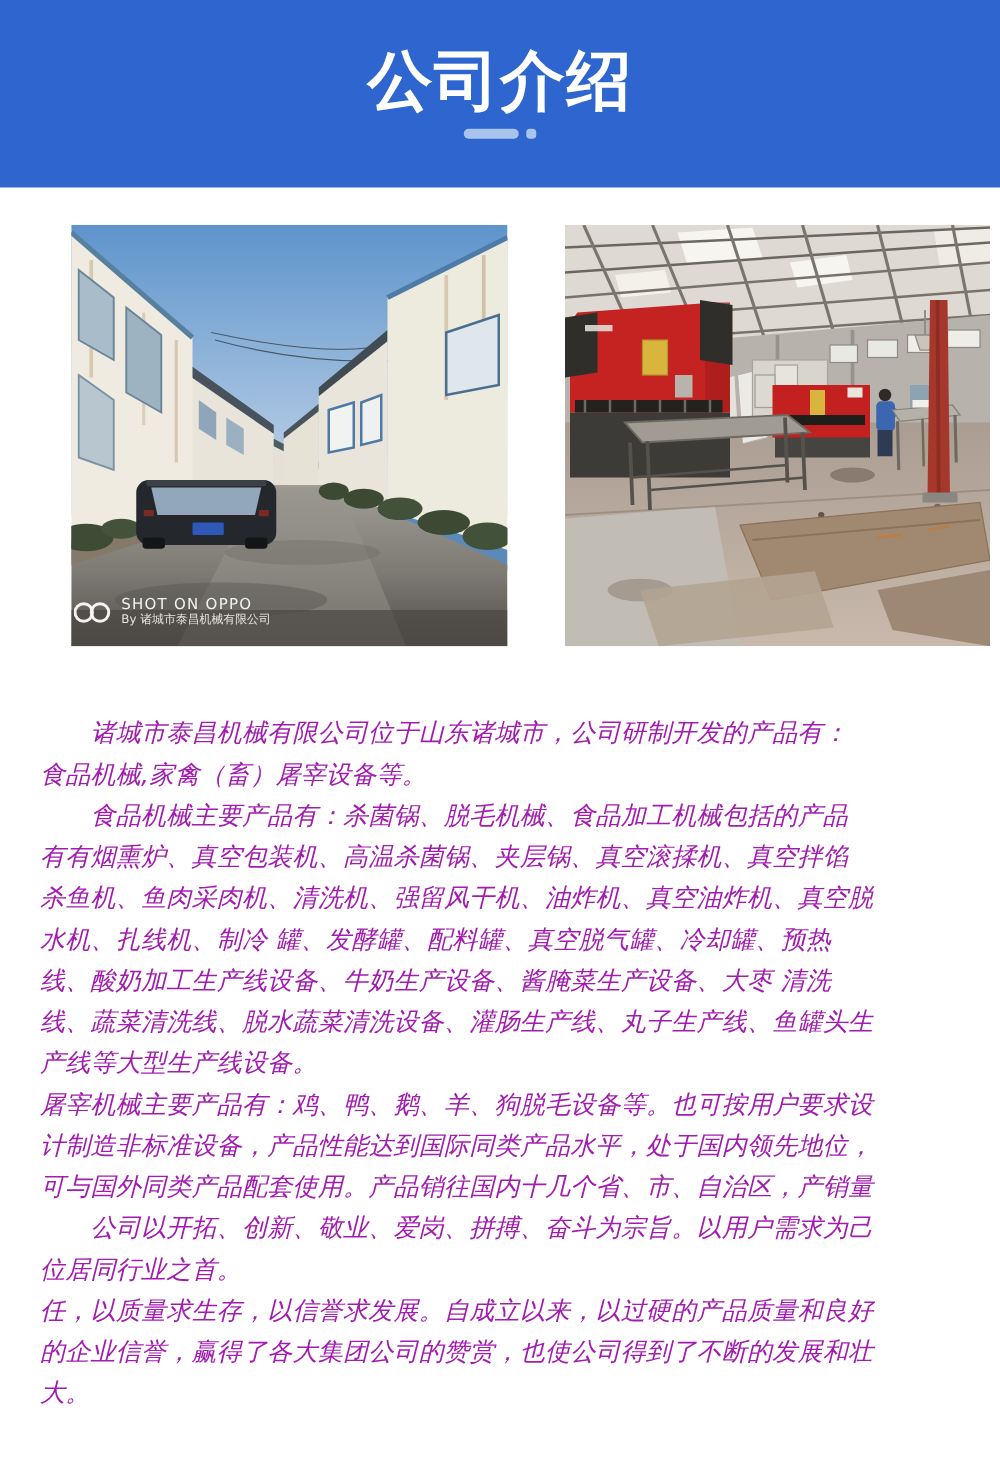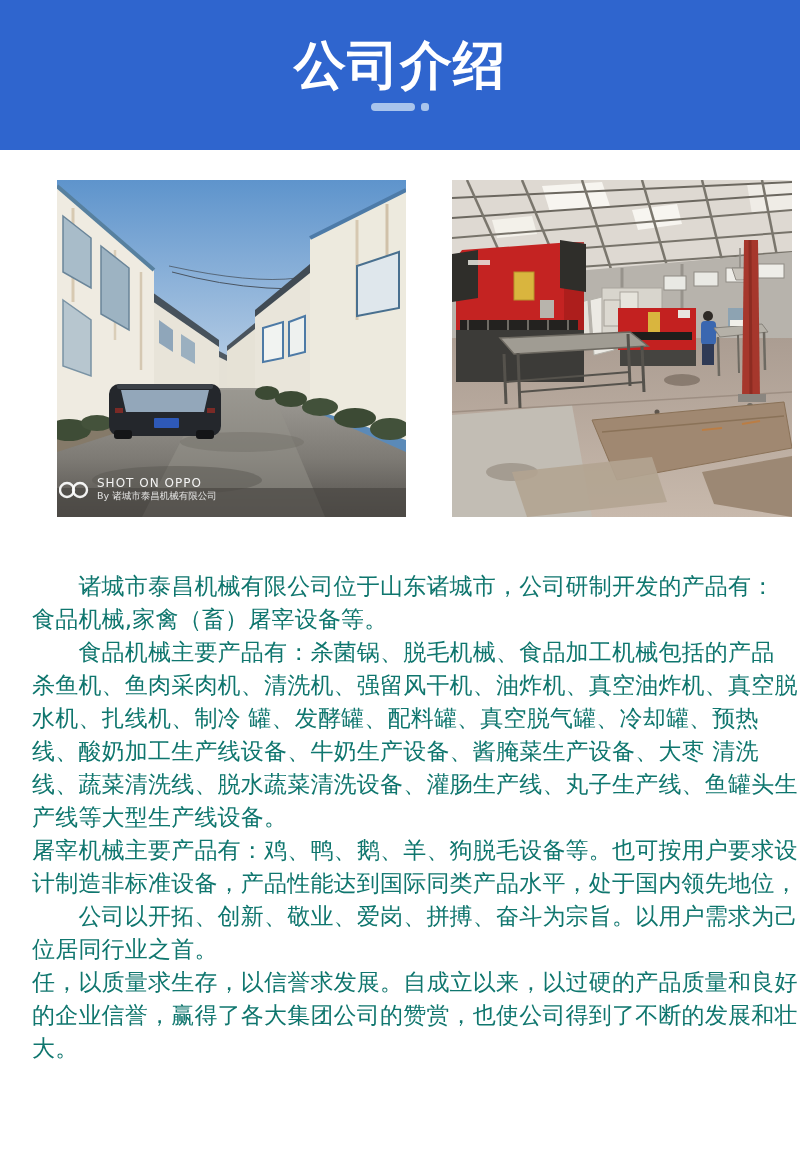--- a/index.html
+++ b/index.html
@@ -28,22 +28,22 @@
     display:flex; align-items:center; gap:8px;
     color:rgba(255,255,255,.92); line-height:1.15; font-family:"DejaVu Sans","Liberation Sans",sans-serif;
   }
   .wm-lines { display:flex; flex-direction:column; }
   .wm-l1 { font-size:12px; letter-spacing:1px; }
   .wm-l2 { font-size:9.5px; opacity:.9; }
 
   
   .intro { margin:42px 30px 0 32px; }
   .intro .text-line {
-    font-size:23px; line-height:33px; color:#0f766e;
-    white-space:pre; letter-spacing:0.2px;
+    font-size:20px; line-height:33px; color:#a21caf;
+    white-space:pre; letter-spacing:0.2px;font-style:italic;
   }
 </style>
 </head>
 <body>
 
 <div class="page">
 
   <header class="banner">
     <h1>公司介绍</h1>
     <div class="title-underline">
@@ -255,26 +255,28 @@
         <path d="M250,250 L270,248" stroke="#c27b3a" stroke-width="2" opacity=".8"></path>
         <path d="M290,244 L308,241" stroke="#c27b3a" stroke-width="2" opacity=".8"></path>
       </svg>
     </figure>
   </section>
 
   <article class="intro">
     <div class="text-line">　　诸城市泰昌机械有限公司位于山东诸城市，公司研制开发的产品有：</div>
     <div class="text-line">食品机械,家禽（畜）屠宰设备等。</div>
     <div class="text-line">　　食品机械主要产品有：杀菌锅、脱毛机械、食品加工机械包括的产品</div>
+    <div class="text-line">有有烟熏炉、真空包装机、高温杀菌锅、夹层锅、真空滚揉机、真空拌馅</div>
     <div class="text-line">杀鱼机、鱼肉采肉机、清洗机、强留风干机、油炸机、真空油炸机、真空脱</div>
     <div class="text-line">水机、扎线机、制冷 罐、发酵罐、配料罐、真空脱气罐、冷却罐、预热</div>
     <div class="text-line">线、酸奶加工生产线设备、牛奶生产设备、酱腌菜生产设备、大枣 清洗</div>
     <div class="text-line">线、蔬菜清洗线、脱水蔬菜清洗设备、灌肠生产线、丸子生产线、鱼罐头生</div>
     <div class="text-line">产线等大型生产线设备。</div>
     <div class="text-line">屠宰机械主要产品有：鸡、鸭、鹅、羊、狗脱毛设备等。也可按用户要求设</div>
     <div class="text-line">计制造非标准设备，产品性能达到国际同类产品水平，处于国内领先地位，</div>
+    <div class="text-line">可与国外同类产品配套使用。产品销往国内十几个省、市、自治区，产销量</div>
     <div class="text-line">　　公司以开拓、创新、敬业、爱岗、拼搏、奋斗为宗旨。以用户需求为己</div>
     <div class="text-line">位居同行业之首。</div>
     <div class="text-line">任，以质量求生存，以信誉求发展。自成立以来，以过硬的产品质量和良好</div>
     <div class="text-line">的企业信誉，赢得了各大集团公司的赞赏，也使公司得到了不断的发展和壮</div>
     <div class="text-line">大。</div>
   </article>
 </div>
 
 </body></html>

